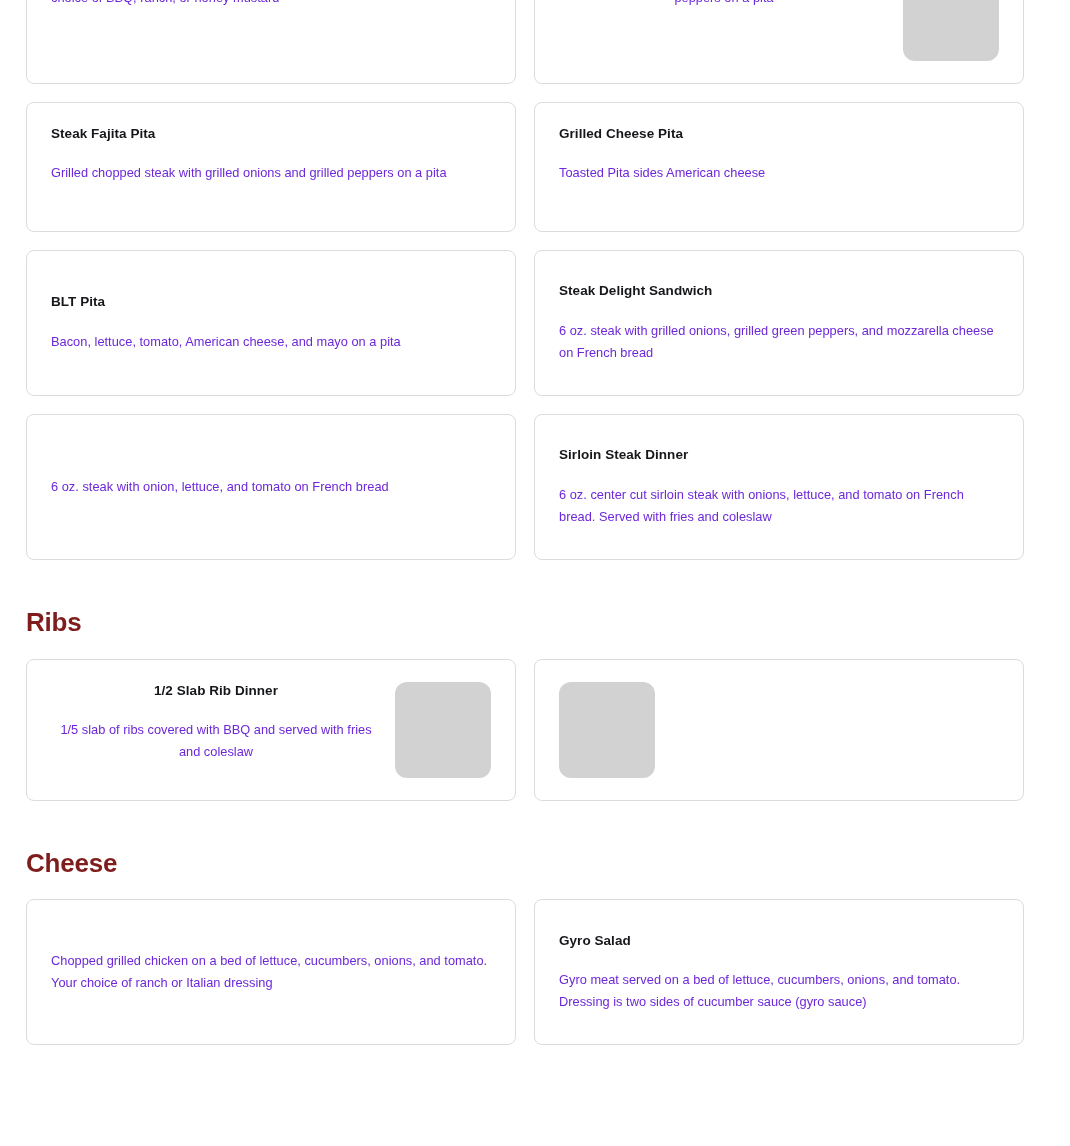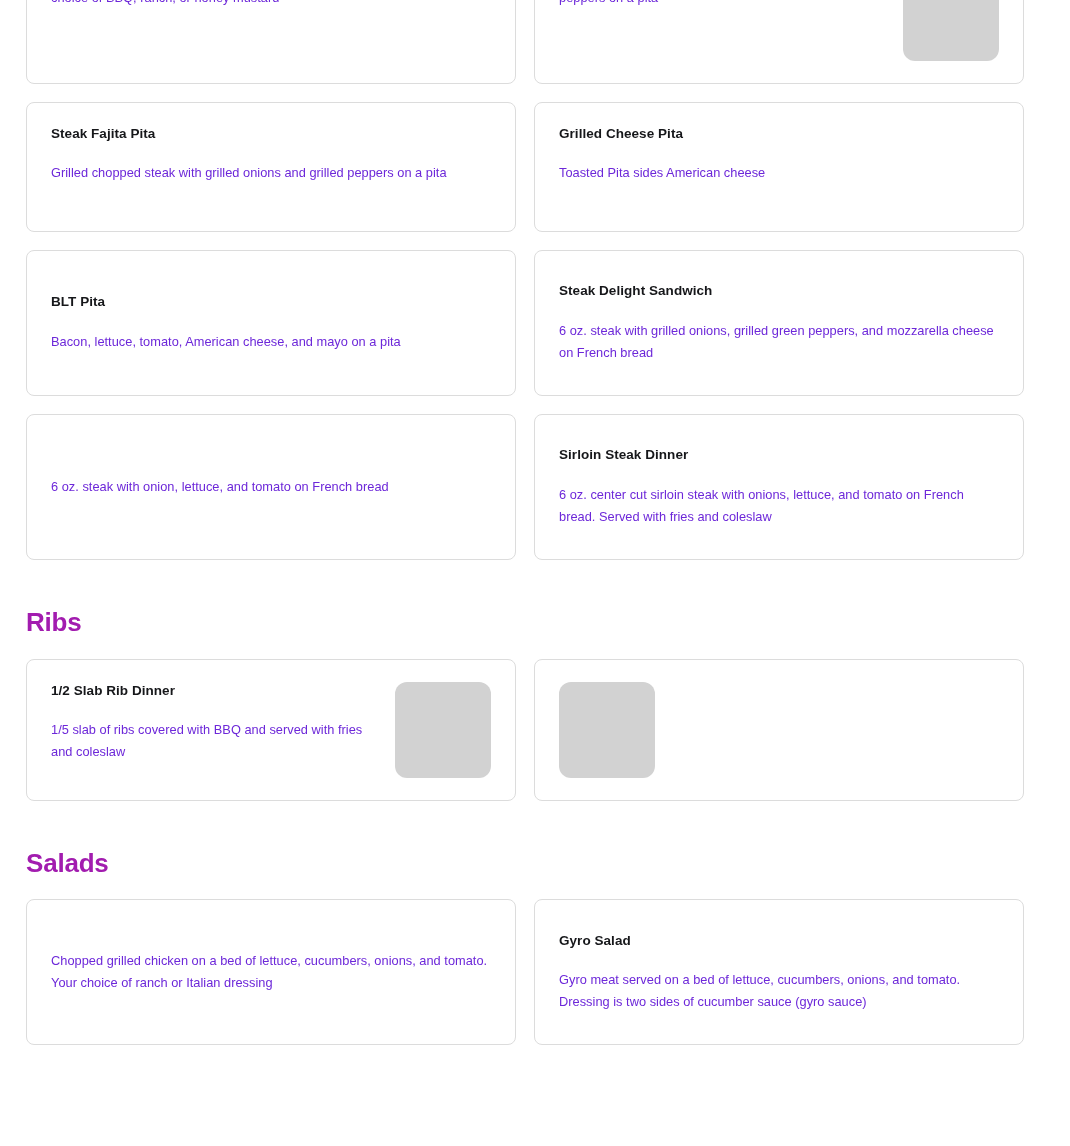--- a/index.html
+++ b/index.html
@@ -29,21 +29,21 @@
     width: 1070px;
   }
 
   .menu-section {
     width: 1070px;
   }
 
   .section-heading {
     font-size: 26px;
     font-weight: 700;
-    color: #a21caf;
+    color: #7f1d1d;
     letter-spacing: -0.2px;
     margin: 0 0 22px 26px;
     line-height: 1.1;
   }
 
   .section-spacer-top { height: 48px; }
 
   .card-grid {
     display: grid;
     grid-template-columns: 490px 490px;
@@ -93,21 +93,21 @@
 
   .card-thumb {
     flex: 0 0 auto;
     width: 96px;
     height: 96px;
     border-radius: 12px;
     background: #d2d2d2;
   }
 
   
-  .menu-card.has-thumb .card-text { max-width: 330px; }
+  .menu-card.has-thumb .card-text { max-width: 330px; text-align: center; }
 </style>
 </head>
 <body>
 
 <div id="page">
   <div id="scroller">
 
     <div class="menu-section">
       <div class="card-grid">
 
@@ -193,21 +193,21 @@
 
         <div class="menu-card has-thumb">
           <div class="card-thumb"></div>
         </div>
 
       </div>
     </div>
 
     <div class="menu-section">
       <div class="section-spacer-top"></div>
-      <h2 class="section-heading">Salads</h2>
+      <h2 class="section-heading">Cheese</h2>
       <div class="card-grid">
 
         <div class="menu-card tall">
           <div class="card-text">
             <div class="card-desc">Chopped grilled chicken on a bed of lettuce, cucumbers, onions, and tomato. Your choice of ranch or Italian dressing</div>
           </div>
 
         </div>
 
         <div class="menu-card tall">

